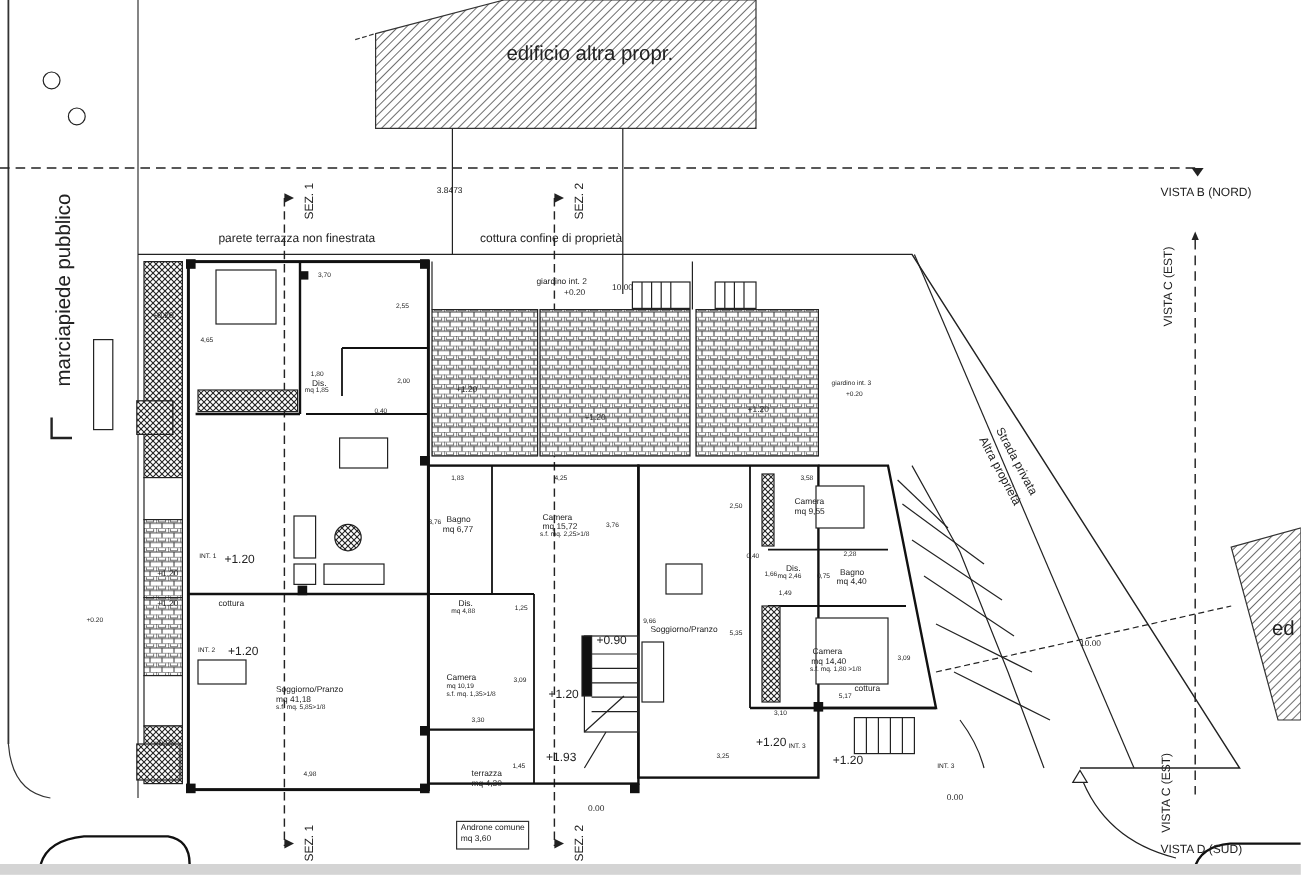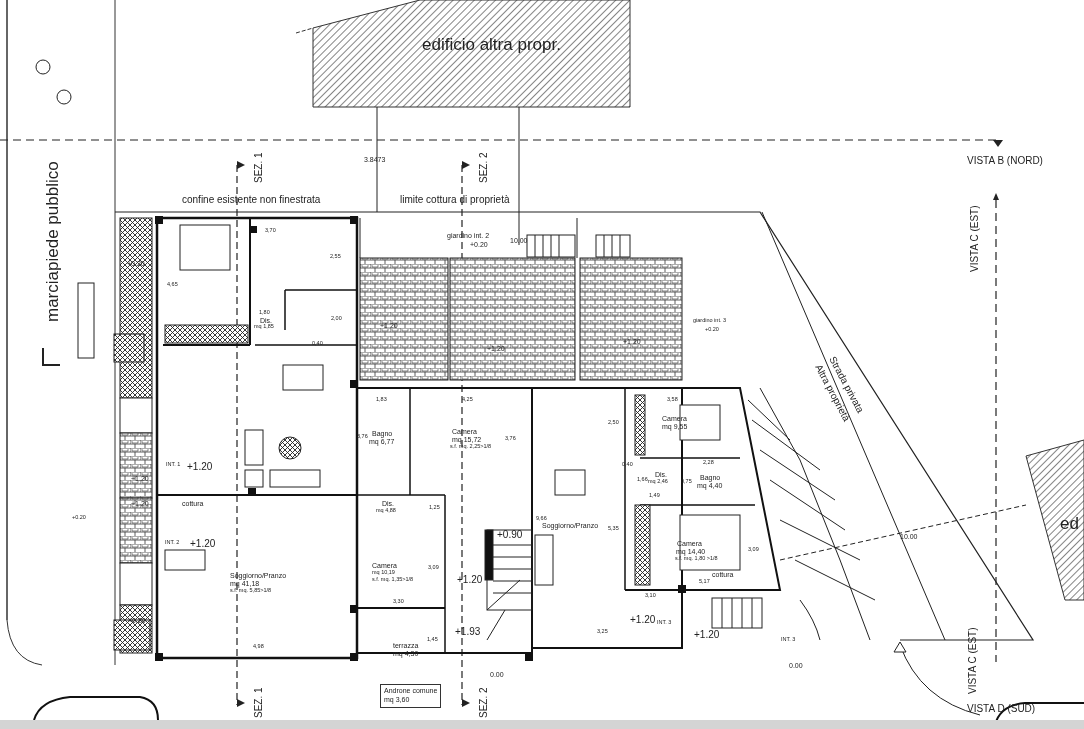--- a/index.html
+++ b/index.html
@@ -202,22 +202,22 @@
   <path d="M43 348 V365 H60" fill="none" stroke="#222" stroke-width="2"></path>
 </svg>
 
 <div class="lbl big" style="left:398px;top:36px;margin-left:24px;">edificio altra propr.</div>
 <div class="lbl big" style="left:1060px;top:515px;">ed</div>
 
 <div class="lbl big vert" style="left:44px;top:322px;">marciapiede pubblico</div>
 <div class="lbl med rot60" style="left:836px;top:355px;">Strada privata</div>
 <div class="lbl med rot60" style="left:822px;top:363px;">Altra proprietà</div>
 
-<div class="lbl med" style="left:182px;top:195px;">confine esistente non finestrata</div>
-<div class="lbl med" style="left:400px;top:195px;">limite cottura di proprietà</div>
+<div class="lbl med" style="left:182px;top:195px;">parete terrazza non finestrata</div>
+<div class="lbl med" style="left:400px;top:195px;">cottura confine di proprietà</div>
 <div class="lbl sm" style="left:364px;top:156px;">3.8473</div>
 <div class="lbl sm" style="left:510px;top:237px;">10.00</div>
 <div class="lbl sm" style="left:900px;top:533px;">10.00</div>
 
 <div class="lbl med" style="left:967px;top:156px;">VISTA B (NORD)</div>
 <div class="lbl med vert" style="left:970px;top:272px;">VISTA C (EST)</div>
 <div class="lbl med vert" style="left:968px;top:694px;">VISTA C (EST)</div>
 <div class="lbl med" style="left:967px;top:704px;text-align:center;">VISTA D (SUD)</div>
 
 <div class="lbl med vert" style="left:254px;top:183px;">SEZ. 1</div>

